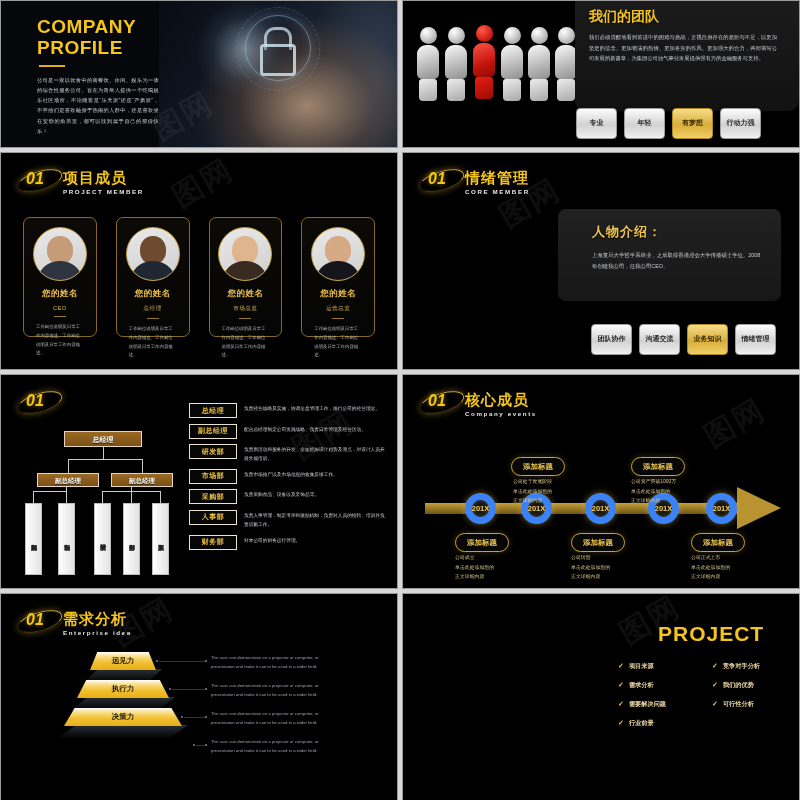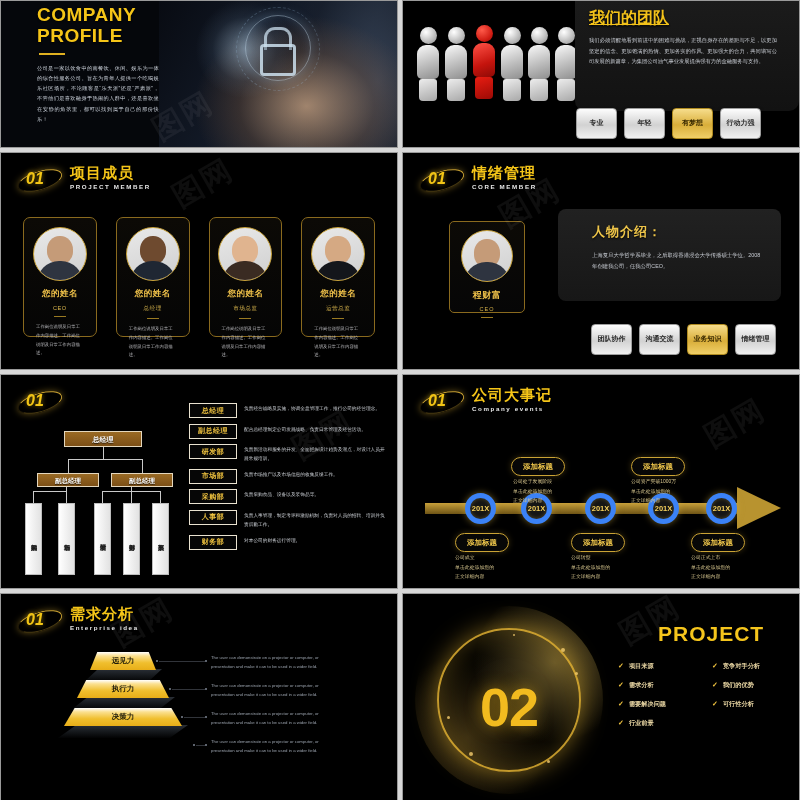--- a/index.html
+++ b/index.html
@@ -49,21 +49,21 @@
   .s1 .lock:after {
     content:""; position:absolute; left:50%; top:28px; transform:translateX(-50%);
     width:30px; height:26px; border-radius:4px;
     border:3px solid rgba(215,235,250,.80); background:rgba(10,20,30,.25);
   }
   .s1 .ring2 {
     position:absolute; left:50%; top:6px; transform:translateX(-50%);
     width:84px; height:84px; border-radius:50%;
     border:1px dashed rgba(160,195,225,.25);
   }
-  .s1 .txt { position:absolute; left:36px; top:4px; width:122px; z-index:5; }
+  .s1 .txt { position:absolute; left:36px; top:16px; width:122px; z-index:5; }
   .s1 .t1 { font-size:19px; font-weight:bold; color:#f5c518; letter-spacing:.5px; line-height:1.08;
             text-shadow:0 1px 2px rgba(0,0,0,.8); }
   .s1 .t1 .l2 { display:block; }
   .s1 .rule { width:26px; height:2px; background:#e0b020; margin:7px 0 8px 2px; }
   .s1 .body { font-size:5.2px; color:#cfd5de; line-height:1.95; letter-spacing:.25px; text-align:justify; }
 
   
   .s2 { background:#000; }
   .s2 .people { position:absolute; left:8px; top:14px; width:168px; height:86px; }
   .fig { position:absolute; bottom:0; width:26px; }
@@ -74,36 +74,36 @@
   .fig .lg { width:18px; height:22px; margin:0 auto; border-radius:3px 3px 4px 4px;
              background:linear-gradient(160deg,#ededed,#a8a8a8); }
   .fig.red .hd { background:radial-gradient(circle at 35% 30%,#ff5a4a,#cf1b12 65%,#8c0f09); }
   .fig.red .bd { background:linear-gradient(160deg,#ff5247,#c5140d 60%,#8d0a06); }
   .fig.red .lg { background:linear-gradient(160deg,#e81d12,#9c0a05); }
   .s2 .panel {
     position:absolute; left:172px; top:0; right:0; height:110px;
     background:linear-gradient(180deg,#1b1b1b,#121212);
     border-radius:0 0 10px 10px;
   }
-  .s2 .h { font-size:16px; font-weight:bold; color:#f3c21a; margin:7px 0 6px 14px;
-           text-shadow:0 1px 2px #000;text-decoration:underline; }
+  .s2 .h { font-size:14px; font-weight:bold; color:#f3c21a; margin:7px 0 6px 14px;
+           text-shadow:0 1px 2px #000; }
   .s2 .p { font-size:5.3px; color:#c9cdd4; line-height:2.0; margin:0 22px 0 14px; text-align:justify; }
   .s2 .tags { position:absolute; left:172px; bottom:8px; display:flex; gap:7px; padding-left:1px; }
   .tag {
     width:41px; height:31px; border-radius:4px; display:flex; align-items:center;
     justify-content:center; text-align:center; font-size:7px; font-weight:bold;
     line-height:1.25; color:#2b2b2b;
     background:linear-gradient(180deg,#fdfdfd,#d2d2d2 55%,#f0f0f0);
     border:1px solid #9e9e9e; box-shadow:0 1px 3px rgba(0,0,0,.6);
   }
   .tag.gold { background:linear-gradient(180deg,#f6dd8c,#d9ae3a 55%,#f0cf68);
               border-color:#b08b20; color:#3a2a00; }
 
   
-  .shead { position:absolute; left:16px; top:12px; display:flex; align-items:flex-start; gap:7px; z-index:6;}
+  .shead { position:absolute; left:16px; top:12px; display:flex; align-items:flex-end; z-index:6;}
   .badge { position:relative; width:46px; height:30px; }
   .badge .num {
     position:absolute; left:9px; top:5px; font-size:16px; font-weight:bold;
     font-style:italic; color:#f2c516; text-shadow:0 0 5px rgba(242,197,22,.55);
   }
   .badge .orb {
     position:absolute; left:0; top:6px; width:46px; height:19px; border-radius:50%;
     border:1.4px solid #caa233; transform:rotate(-17deg);
     box-shadow:0 0 7px rgba(220,175,50,.45);
     border-left-color:rgba(200,160,50,.15); border-bottom-color:rgba(200,160,50,.35);
@@ -198,21 +198,21 @@
     position:absolute; left:22px; top:82px; right:62px; height:11px;
     background:linear-gradient(180deg,#c8a03a,#6e5416);
   }
   .tl .arrow {
     position:absolute; right:18px; top:66px; width:0; height:0;
     border-top:21px solid transparent; border-bottom:21px solid transparent;
     border-left:44px solid #b8932f;
   }
   .node {
     position:absolute; top:72px; width:31px; height:31px; border-radius:50%;
-    background:#151515; border:5px solid #3b82f6; display:flex; align-items:center;
+    background:#151515; border:7px solid #3b82f6; display:flex; align-items:center;
     justify-content:center; font-size:7.5px; font-weight:bold; color:#f4cf5c;
     box-shadow:0 0 7px rgba(216,177,63,.5), inset 0 0 4px rgba(216,177,63,.35);
   }
   .pill {
     position:absolute; border:1.3px solid #caa335; border-radius:11px;
     padding:3.5px 11px; font-size:7.5px; font-weight:bold; color:#f2c94c;
     background:rgba(8,8,8,.85); white-space:nowrap;
     box-shadow:0 0 6px rgba(202,163,53,.28);
   }
   .note { position:absolute; font-size:4.9px; color:#d8c78f; line-height:1.95; white-space:pre-line; }
@@ -387,29 +387,20 @@
   <div class="slide">
     <div class="shead">
       <div class="badge">
         <div class="orb"></div>
         <div class="num">01</div>
       </div>
       <div class="htxt">
         <div class="cn">情绪管理</div>
         <div class="en">CORE MEMBER</div>
       </div>
-    </div>
-    <div class="mcard cm-card">
-      <div class="av a1">
-          <div class="face"></div>
-          <div class="shoulder"></div>
-        </div>
-      <div class="nm">程财富</div>
-      <div class="role">CEO</div>
-      <div class="dline"></div>
     </div>
     <div class="cm-panel">
       <div class="h">人物介绍：</div>
       <div class="p">上海复旦大学哲学系毕业，之后取得香港浸会大学传播硕士学位。2008年创建我公司，任我公司CEO。</div>
     </div>
     <div class="cm-tags">
       <div class="tag">团队协作</div>
       <div class="tag">沟通交流</div>
       <div class="tag gold">业务知识</div>
       <div class="tag">情绪管理</div>
@@ -480,21 +471,21 @@
     <div class="wm" style="left:290px; top:40px;">图网</div>
   </div>
 
   <div class="slide">
     <div class="shead">
       <div class="badge">
         <div class="orb"></div>
         <div class="num">01</div>
       </div>
       <div class="htxt">
-        <div class="cn">公司大事记</div>
+        <div class="cn">核心成员</div>
         <div class="en">Company events</div>
       </div>
     </div>
 
     <div class="tl">
       <div class="bar"></div>
       <div class="arrow"></div>
 
       <div class="node" style="left:62px;">201X</div>
       <div class="node" style="left:118px;">201X</div>
@@ -565,31 +556,20 @@
 
     <div class="pdot" style="left:192px; top:150px;"></div>
     <div class="pline" style="left:195px; top:151px; width:9px;"></div>
     <div class="pdot" style="left:204px; top:150px;"></div>
     <div class="pdesc" style="top:144px;">The user can demonstrate on a projector or computer, or presentation and make it can to be used in a wider field.</div>
 
     <div class="wm" style="left:110px; top:8px;">图网</div>
   </div>
 
   <div class="slide s8">
-    <div class="circ">
-      <div class="glow"></div>
-      <div class="ring"></div>
-      <div class="sparkle" style="left:132px; top:28px; width:4px; height:4px;"></div>
-      <div class="sparkle" style="left:146px; top:52px; width:3px; height:3px;"></div>
-      <div class="sparkle" style="left:18px; top:96px; width:3px; height:3px;"></div>
-      <div class="sparkle" style="left:40px; top:132px; width:4px; height:4px;"></div>
-      <div class="sparkle" style="left:118px; top:140px; width:3px; height:3px;"></div>
-      <div class="sparkle" style="left:84px; top:14px; width:2px; height:2px;"></div>
-      <div class="num02">02</div>
-    </div>
 
     <div class="rtxt">
       <div class="e1">PROJECT</div>
       <div class="checks">
         <div class="ci">
           <span class="ck">✓</span>
           <span>项目来源</span>
         </div>
         <div class="ci">
           <span class="ck">✓</span>

